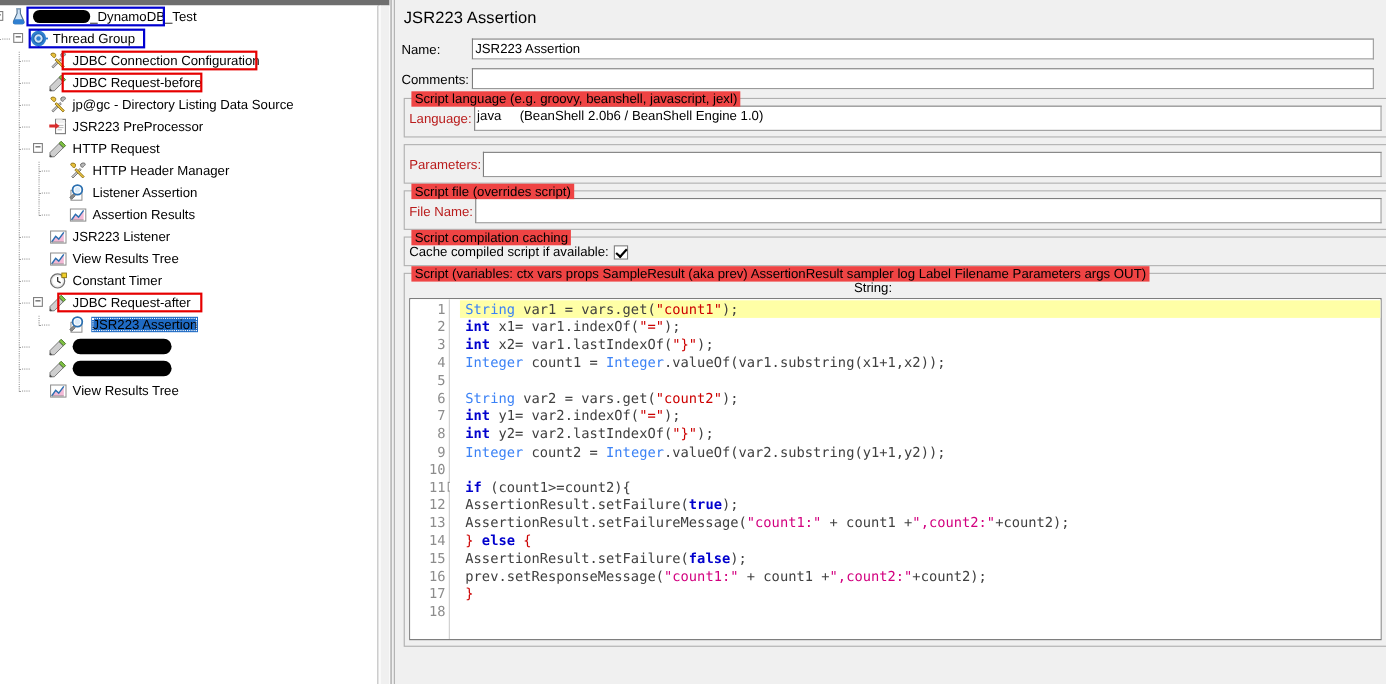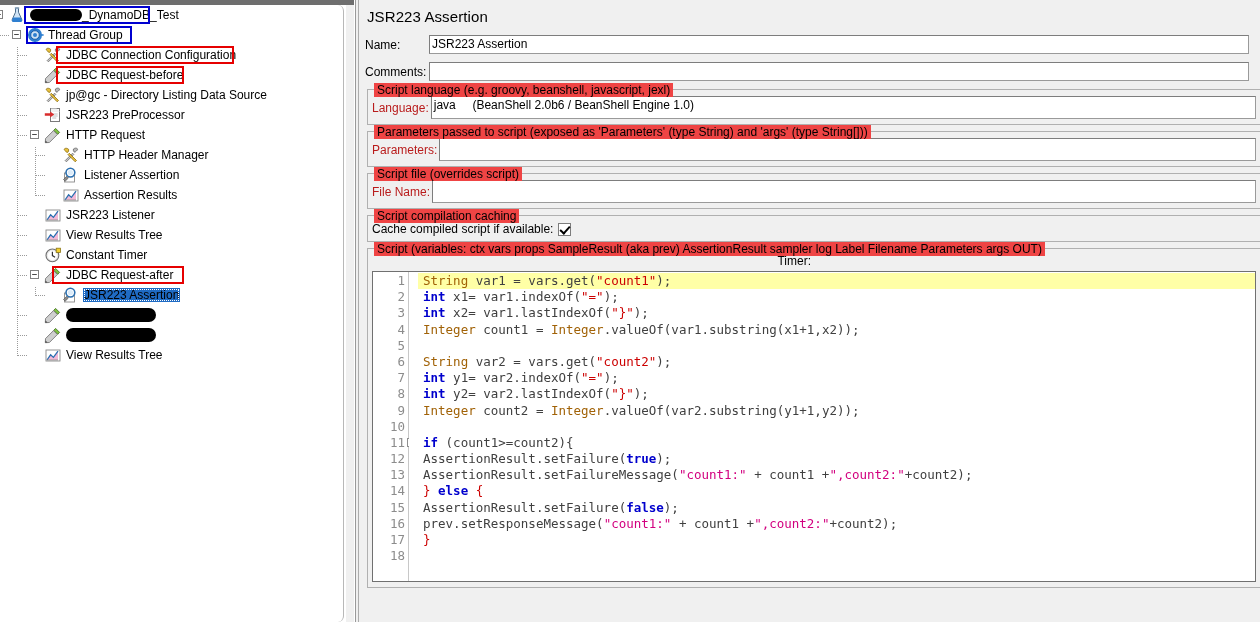--- a/index.html
+++ b/index.html
@@ -32,21 +32,20 @@
     background: #6e6e6e;
   }
   #tree-inner {
     position: absolute;
     left: 0; top: 5px;
     width: 344px;
     height: 617px;
     background: #ffffff;
     border-right: 1px solid #b8b8b8;
     overflow: hidden;
-    border-radius: 6px;
   }
   #tree-right-gap {
     position: absolute;
     left: 345px; top: 5px;
     width: 10px; height: 617px;
     background: #f0f0f0;
     border-left: 1px solid #ffffff;
   }
 
   .tree-rows { position: relative; padding-top: 0px; }
@@ -307,21 +306,21 @@
   }
   .cline {
     height: 16.2px;
     padding-left: 5px;
     white-space: pre;
   }
   .cline.hl {
     background: #ffffa6;
   }
   
-  .t-type  { color: #a16207; }       
+  .t-type  { color: #3b82f6; }       
   .t-kw    { color: #0000cd; font-weight: bold; }  
   .t-str   { color: #cc0000; }       
   .t-str2  { color: #d2007f; }       
   .t-plain { color: #404040; }
   .t-brace { color: #cc0000; }
 
   
   #hl-overlay {
     position: absolute;
     left: 46px; top: 1px;
@@ -612,21 +611,20 @@
 
       <div class="group">
         <div class="gtitle">Script language (e.g. groovy, beanshell, javascript, jexl)</div>
         <div class="inline-row">
           <div class="ilabel">Language:</div>
           <div class="ival">java     (BeanShell 2.0b6 / BeanShell Engine 1.0)</div>
         </div>
       </div>
 
       <div class="group">
-        <div class="gtitle">Parameters passed to script (exposed as 'Parameters' (type String) and 'args' (type String[]))</div>
         <div class="inline-row">
           <div class="ilabel">Parameters:</div>
           <div class="ival"></div>
         </div>
       </div>
 
       <div class="group">
         <div class="gtitle">Script file (overrides script)</div>
         <div class="inline-row">
           <div class="ilabel">File Name:</div>
@@ -637,21 +635,21 @@
       <div class="group">
         <div class="gtitle">Script compilation caching</div>
         <div class="cbx-row">
           <span>Cache compiled script if available:</span>
           <span class="cbx checked" id="cache-checkbox"></span>
         </div>
       </div>
 
       <div id="script-group" class="group">
         <div class="gtitle">Script (variables: ctx vars props SampleResult (aka prev) AssertionResult sampler log Label Filename Parameters args OUT)</div>
-        <div id="script-caption">Timer:</div>
+        <div id="script-caption">String:</div>
 
         <div id="editor-outer">
           <div id="hl-overlay"></div>
           <div id="editor">
             <div id="gutter">
                 <div class="gl">1</div>
                 <div class="gl">2</div>
                 <div class="gl">3</div>
                 <div class="gl">4</div>
                 <div class="gl">5</div>

